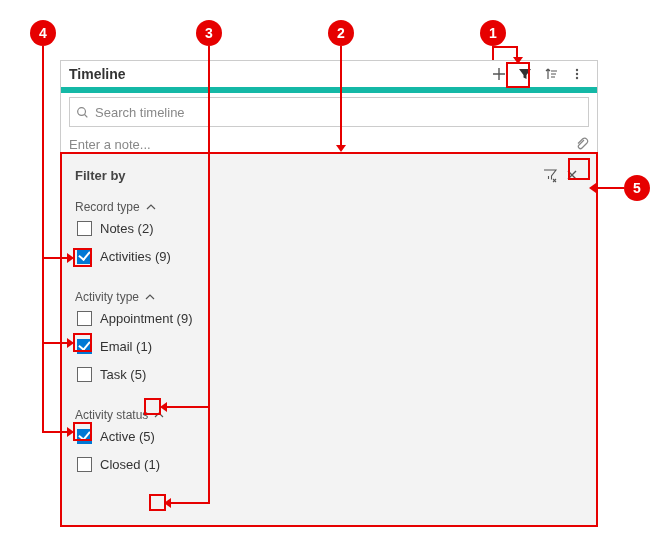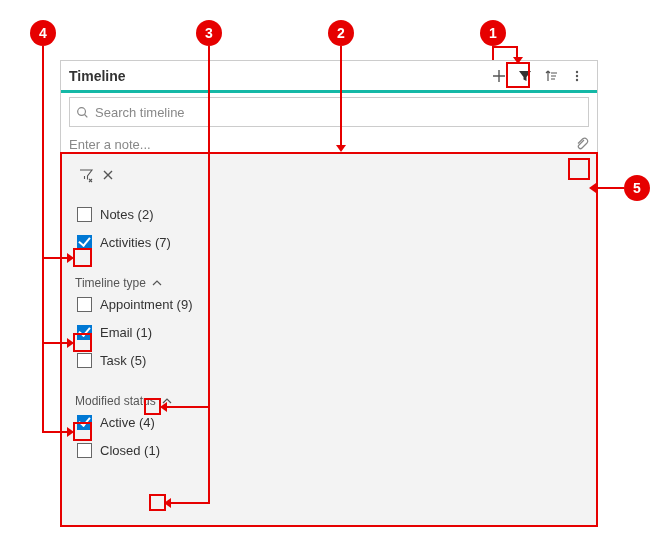--- a/index.html
+++ b/index.html
@@ -20,21 +20,21 @@
     top: 60px;
     width: 538px;
     height: 467px;
     border: 1px solid #ccc;
   }
   .panel-header {
     display: flex;
     align-items: center;
     height: 32px;
     padding: 0 8px;
-    border-bottom: 3px solid #14b8a6;
+    border-bottom: 6px solid #14b8a6;
   }
   .panel-title {
     font-weight: 600;
     font-size: 14px;
     flex: 0 0 auto;
   }
   .header-spacer { flex: 1; }
   .header-btn {
     width: 24px;
     height: 24px;
@@ -215,83 +215,92 @@
     <span class="note-text">Enter a note...</span>
     <span>
       <svg width="14" height="14" viewBox="0 0 14 14">
           <path d="M9 3l-5 5a2 2 0 0 0 3 3l5-5a3 3 0 0 0-4.2-4.2L3 6.5" stroke="#888" stroke-width="1.2" fill="none"></path>
         </svg>
     </span>
   </div>
 
   <div class="filter-pane">
     <div class="filter-topbar">
+      <span class="filter-title">Filter by</span>
       <span class="filter-icon-btn">
         <svg width="16" height="16" viewBox="0 0 16 16">
             <path d="M2 3h12L9.5 9v3.5M6.5 9v3 M11 12l3 3M14 12l-3 3" stroke="#555" stroke-width="1.1" fill="none"></path>
           </svg>
       </span>
       <span class="filter-icon-btn">
         <svg width="14" height="14" viewBox="0 0 14 14">
             <path d="M3 3l8 8M11 3l-8 8" stroke="#555" stroke-width="1.4"></path>
           </svg>
       </span>
     </div>
 
     <div class="group">
-      <div class="options">
-        <div class="opt">
-          <span class="cb"></span>
-          <span class="opt-label">Notes (2)</span>
-        </div>
-        <div class="opt">
-          <span class="cb checked"></span>
-          <span class="opt-label">Activities (7)</span>
-        </div>
-      </div>
-    </div>
-
-    <div class="group tight">
       <div class="group-header">
-        <span>Timeline type</span>
+        <span>Record type</span>
         <span class="caret">
           <svg width="10" height="10" viewBox="0 0 10 10">
               <path d="M1 7l4-4 4 4" stroke="#555" stroke-width="1.2" fill="none"></path>
             </svg>
         </span>
       </div>
       <div class="options">
         <div class="opt">
           <span class="cb"></span>
-          <span class="opt-label">Appointment (9)</span>
+          <span class="opt-label">Notes (2)</span>
         </div>
         <div class="opt">
           <span class="cb checked"></span>
-          <span class="opt-label">Email (1)</span>
-        </div>
-        <div class="opt">
-          <span class="cb"></span>
-          <span class="opt-label">Task (5)</span>
+          <span class="opt-label">Activities (9)</span>
         </div>
       </div>
     </div>
 
     <div class="group tight">
       <div class="group-header">
-        <span>Modified status</span>
+        <span>Activity type</span>
         <span class="caret">
           <svg width="10" height="10" viewBox="0 0 10 10">
               <path d="M1 7l4-4 4 4" stroke="#555" stroke-width="1.2" fill="none"></path>
             </svg>
         </span>
       </div>
       <div class="options">
         <div class="opt">
+          <span class="cb"></span>
+          <span class="opt-label">Appointment (9)</span>
+        </div>
+        <div class="opt">
           <span class="cb checked"></span>
-          <span class="opt-label">Active (4)</span>
+          <span class="opt-label">Email (1)</span>
+        </div>
+        <div class="opt">
+          <span class="cb"></span>
+          <span class="opt-label">Task (5)</span>
+        </div>
+      </div>
+    </div>
+
+    <div class="group tight">
+      <div class="group-header">
+        <span>Activity status</span>
+        <span class="caret">
+          <svg width="10" height="10" viewBox="0 0 10 10">
+              <path d="M1 7l4-4 4 4" stroke="#555" stroke-width="1.2" fill="none"></path>
+            </svg>
+        </span>
+      </div>
+      <div class="options">
+        <div class="opt">
+          <span class="cb checked"></span>
+          <span class="opt-label">Active (5)</span>
         </div>
         <div class="opt">
           <span class="cb"></span>
           <span class="opt-label">Closed (1)</span>
         </div>
       </div>
     </div>
 
 
   </div>

